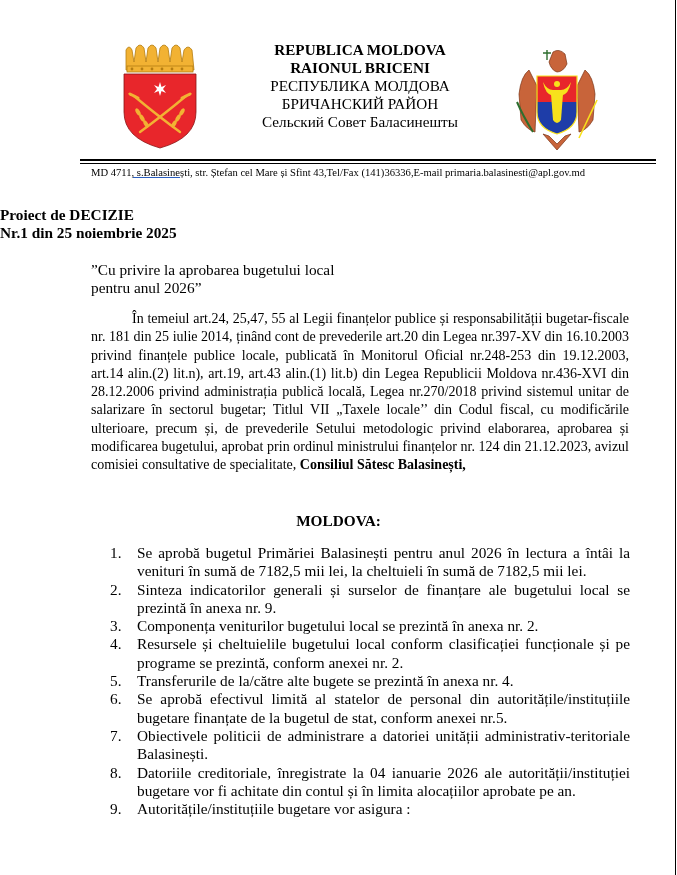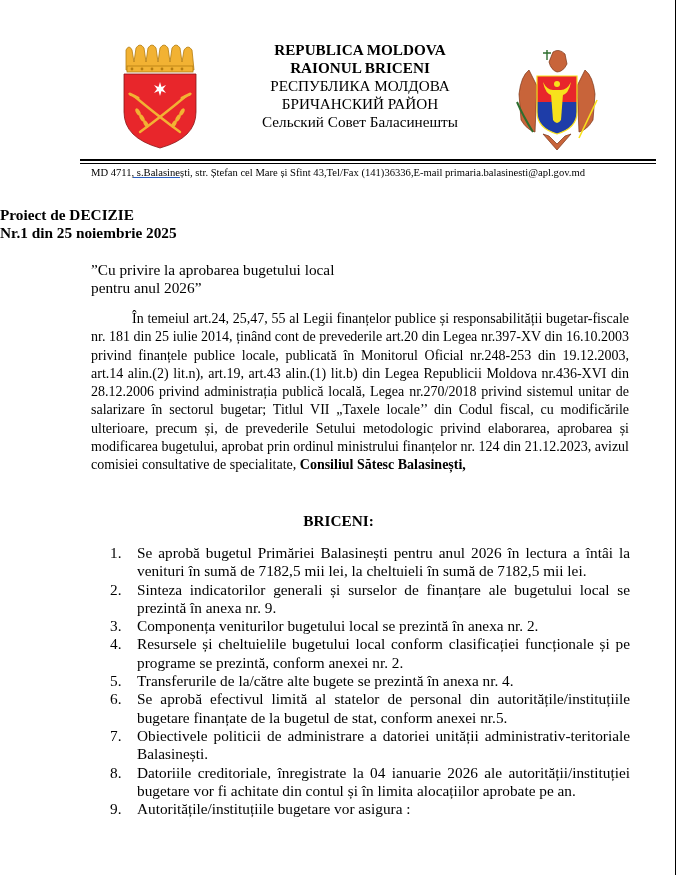--- a/index.html
+++ b/index.html
@@ -235,21 +235,21 @@
   <div>Nr.1 din 25 noiembrie 2025</div>
 </div>
 
 <div class="subject">
   <div>”Cu privire la aprobarea bugetului local</div>
   <div>pentru anul 2026”</div>
 </div>
 
 <div class="preamble"><span>În temeiul art.24, 25,47, 55 al Legii finanțelor publice și responsabilității bugetar-fiscale nr. 181 din 25 iulie 2014, ținând cont de prevederile art.20 din Legea nr.397-XV din 16.10.2003 privind finanțele publice locale, publicată în Monitorul Oficial nr.248-253 din 19.12.2003, art.14 alin.(2) lit.n), art.19, art.43 alin.(1) lit.b) din Legea Republicii Moldova nr.436-XVI din 28.12.2006 privind administrația publică locală, Legea nr.270/2018 privind sistemul unitar de salarizare în sectorul bugetar; Titlul VII „Taxele locale’’ din Codul fiscal, cu modificările ulterioare, precum și, de prevederile Setului metodologic privind elaborarea, aprobarea și modificarea bugetului, aprobat prin ordinul ministrului finanțelor nr. 124 din 21.12.2023, avizul comisiei consultative de specialitate, </span><span class="b">Consiliul Sătesc Balasinești,</span></div>
 
-<div class="decide">BRICENI:</div>
+<div class="decide">MOLDOVA:</div>
 
 <ol class="decisions">
   <li><span class="num">1.</span><span>Se aprobă bugetul Primăriei Balasinești pentru anul 2026 în lectura a întâi la venituri în sumă de 7182,5 mii lei, la cheltuieli în sumă de 7182,5 mii lei.</span></li>
   <li><span class="num">2.</span><span>Sinteza indicatorilor generali și surselor de finanțare ale bugetului local se prezintă în anexa nr. 9.</span></li>
   <li><span class="num">3.</span><span>Componența veniturilor bugetului local se prezintă în anexa nr. 2.</span></li>
   <li><span class="num">4.</span><span>Resursele și cheltuielile bugetului local conform clasificației funcționale și pe programe se prezintă, conform anexei nr. 2.</span></li>
   <li><span class="num">5.</span><span>Transferurile de la/către alte bugete se prezintă în anexa nr. 4.</span></li>
   <li><span class="num">6.</span><span>Se aprobă efectivul limită al statelor de personal din autoritățile/instituțiile bugetare finanțate de la bugetul de stat, conform anexei nr.5.</span></li>
   <li><span class="num">7.</span><span>Obiectivele politicii de administrare a datoriei unității administrativ-teritoriale Balasinești.</span></li>
   <li><span class="num">8.</span><span>Datoriile creditoriale, înregistrate la 04 ianuarie 2026 ale autorității/instituției bugetare vor fi achitate din contul și în limita alocațiilor aprobate pe an.</span></li>

